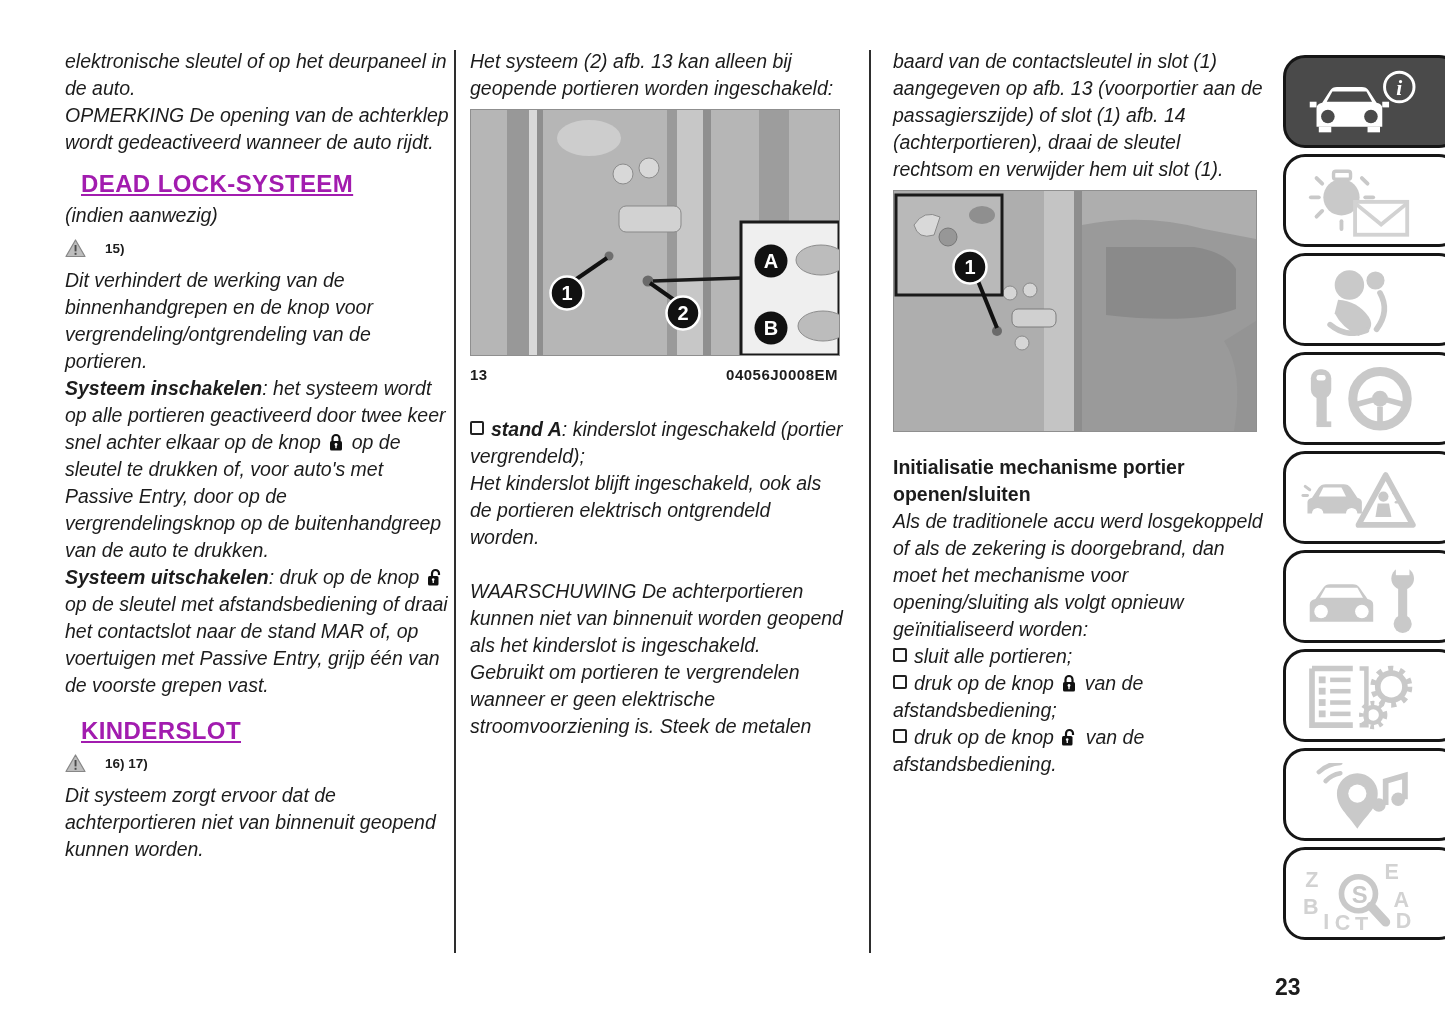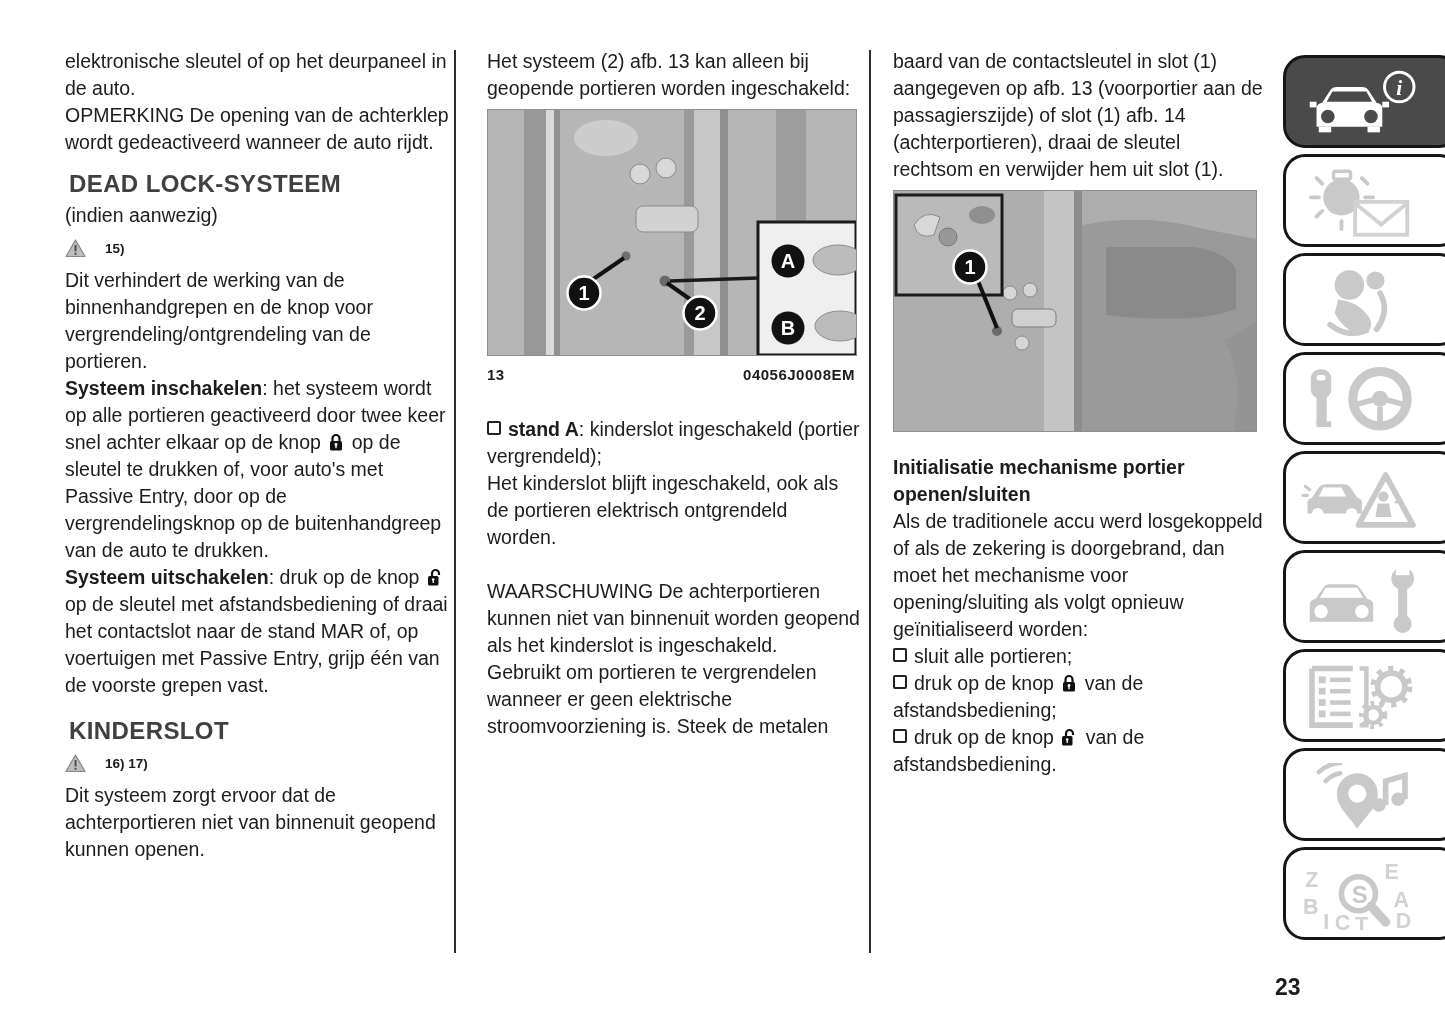--- a/index.html
+++ b/index.html
@@ -1,24 +1,24 @@
 <!DOCTYPE html>
 <html><head>
 <meta charset="utf-8">
 <style>
   html,body{margin:0;padding:0;background:#e9e9e9;}
   .page{position:relative;width:1445px;height:1018px;background:#ffffff;overflow:hidden;
         font-family:"Liberation Sans",sans-serif;color:#1c1c1c;}
   .col{position:absolute;top:48px;font-size:19.5px;line-height:27px;}
   .col1{left:65px;width:386px;}
-  .col2{left:487px;width:374px;}
+  .col2{left:470px;width:374px;}
   .col3{left:893px;width:372px;}
   .divider{position:absolute;top:50px;height:903px;width:2px;background:#2e2e2e;}
-  p{margin:0;}
-  .h-caps{font-size:24px;font-weight:800;letter-spacing:.4px;margin:14px 4px 5px;color:#404040;}
+  p{margin:0;font-style:italic;}
+  .h-caps{font-size:24px;font-weight:800;letter-spacing:.4px;margin:14px 16px 5px;color:#a21caf;text-decoration:underline;}
   .h-bold{font-weight:bold;margin-top:27px;}
   .gap{margin-top:27px;}
   .b{font-weight:bold;}
   .warn-row{display:flex;align-items:center;gap:19px;font-size:13.5px;font-weight:bold;margin:6px 0 5px;}
   .sq{display:inline-block;width:10px;height:10px;border:2px solid #222;border-radius:2px;
       margin-right:7px;vertical-align:1px;}
   .ilock{vertical-align:-2px;margin:0 2px;}
   .fig{margin-top:7px;}
   .fig svg{display:block;border:1px solid #8f8f8f;}
   .figcap{display:flex;justify-content:space-between;align-items:baseline;
@@ -67,21 +67,21 @@
         </svg><span> op de sleutel met afstandsbediening of draai het contactslot naar de stand MAR of, op voertuigen met Passive Entry, grijp één van de voorste grepen vast.</span></p>
     <div class="h-caps" style="margin-top:18px">KINDERSLOT</div>
     <div class="warn-row">
       <svg width="21" height="19" viewBox="0 0 21 19">
         <path d="M10.5 1 L20 17.5 H1 Z" fill="#bdbdbd" stroke="#878787" stroke-width="1.2" stroke-linejoin="round"></path>
         <rect x="9.6" y="6" width="1.9" height="6.4" fill="#4a4a4a"></rect>
         <rect x="9.6" y="13.8" width="1.9" height="2" fill="#4a4a4a"></rect>
       </svg>
       <span>16) 17)</span>
     </div>
-    <p>Dit systeem zorgt ervoor dat de achterportieren niet van binnenuit geopend kunnen openen.</p>
+    <p>Dit systeem zorgt ervoor dat de achterportieren niet van binnenuit geopend kunnen worden.</p>
   </div>
 
   <div class="col col2">
     <p>Het systeem (2) afb. 13 kan alleen bij geopende portieren worden ingeschakeld:</p>
 
     <div class="fig">
       <svg width="368" height="245" viewBox="0 0 368 245">
         <rect width="368" height="245" fill="#b6b6b6"></rect>
         <rect x="36" width="22" height="245" fill="#989898"></rect>
         <rect x="58" width="8" height="245" fill="#d9d9d9"></rect>

